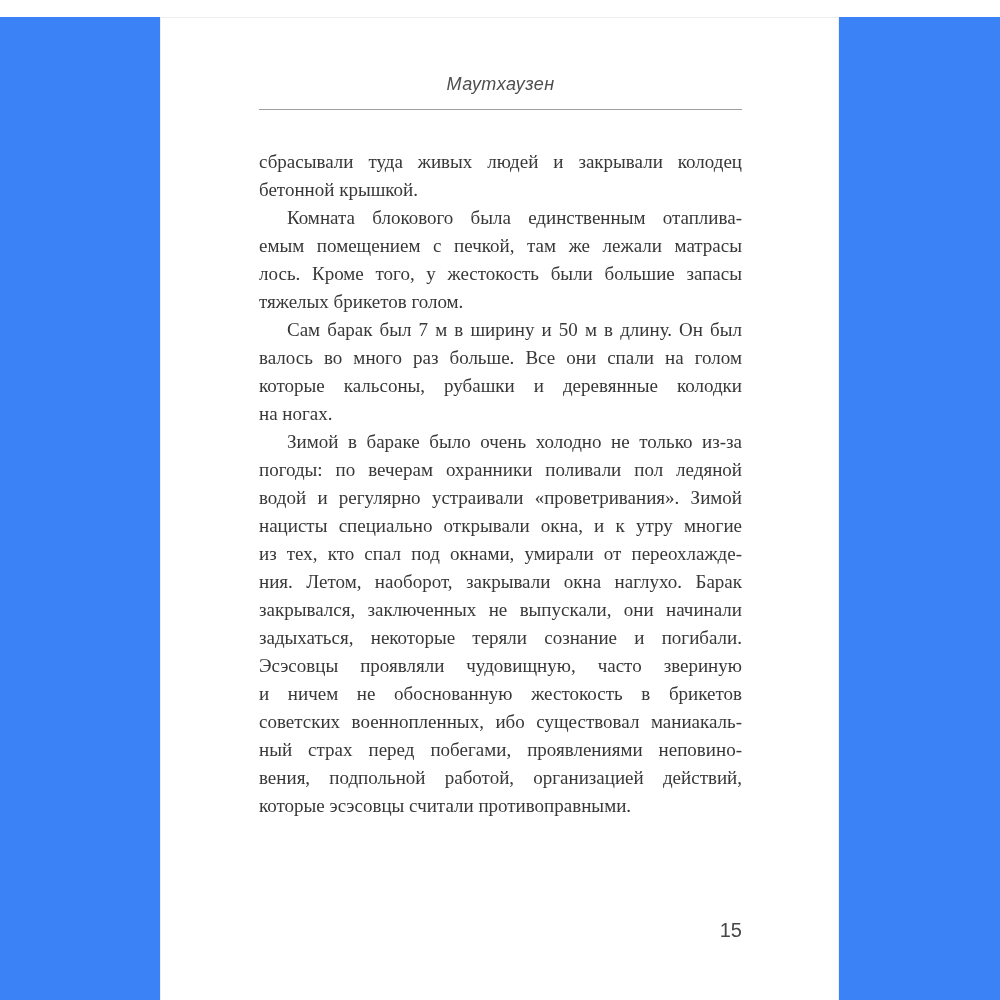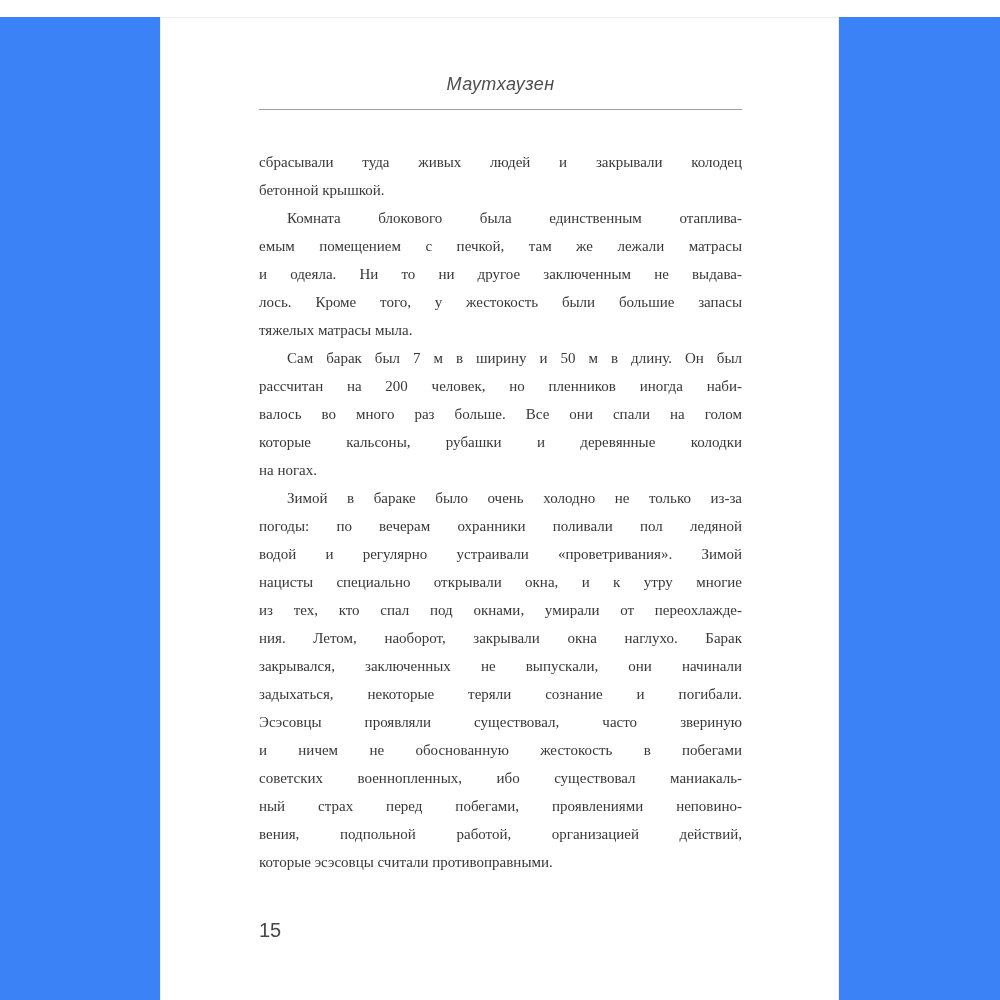--- a/index.html
+++ b/index.html
@@ -46,73 +46,71 @@
     width: 483px;
     height: 0;
     border-top: 1px solid #9f9f9f;
   }
   .text-block {
     position: absolute;
     left: 98px;
     top: 130px;
     width: 483px;
     font-family: "Liberation Serif", serif;
-    font-size: 15px;
+    font-size: 19px;
     line-height: 28px;
     color: #383838;
   }
   .line {
     height: 28px;
     text-align: justify;
     text-align-last: justify;
     white-space: normal;
   }
   .line.indent { text-indent: 28px; }
   .line.para-end { text-align-last: left; }
   .page-number {
     position: absolute;
     left: 98px;
     top: 901px;
     width: 483px;
-    text-align: left;
+    text-align: right;
     font-family: "Liberation Sans", sans-serif;
     font-size: 20px;
     color: #474747;
   }
 </style>
 </head>
 <body>
 
 <div class="canvas">
   <div class="photo">
     <div class="running-header">Маутхаузен</div>
     <div class="header-rule"></div>
     <div class="text-block" id="text-block">
         <div class="line">сбрасывали туда живых людей и закрывали колодец</div>
         <div class="line para-end">бетонной крышкой.</div>
         <div class="line indent">Комната блокового была единственным отаплива-</div>
         <div class="line">емым помещением с печкой, там же лежали матрасы</div>
-        <div class="line">и одеяла. Ни то ни другое заключенным не выдава-</div>
         <div class="line">лось. Кроме того, у жестокость были большие запасы</div>
-        <div class="line para-end">тяжелых матрасы мыла.</div>
+        <div class="line para-end">тяжелых брикетов голом.</div>
         <div class="line indent">Сам барак был 7 м в ширину и 50 м в длину. Он был</div>
-        <div class="line">рассчитан на 200 человек, но пленников иногда наби-</div>
         <div class="line">валось во много раз больше. Все они спали на голом</div>
         <div class="line">которые кальсоны, рубашки и деревянные колодки</div>
         <div class="line para-end">на ногах.</div>
         <div class="line indent">Зимой в бараке было очень холодно не только из-за</div>
         <div class="line">погоды: по вечерам охранники поливали пол ледяной</div>
         <div class="line">водой и регулярно устраивали «проветривания». Зимой</div>
         <div class="line">нацисты специально открывали окна, и к утру многие</div>
         <div class="line">из тех, кто спал под окнами, умирали от переохлажде-</div>
         <div class="line">ния. Летом, наоборот, закрывали окна наглухо. Барак</div>
         <div class="line">закрывался, заключенных не выпускали, они начинали</div>
         <div class="line">задыхаться, некоторые теряли сознание и погибали.</div>
-        <div class="line">Эсэсовцы проявляли существовал, часто звериную</div>
-        <div class="line">и ничем не обоснованную жестокость в побегами</div>
+        <div class="line">Эсэсовцы проявляли чудовищную, часто звериную</div>
+        <div class="line">и ничем не обоснованную жестокость в брикетов</div>
         <div class="line">советских военнопленных, ибо существовал маниакаль-</div>
         <div class="line">ный страх перед побегами, проявлениями неповино-</div>
         <div class="line">вения, подпольной работой, организацией действий,</div>
         <div class="line para-end">которые эсэсовцы считали противоправными.</div>
       </div>
     <div class="page-number">15</div>
   </div>
 </div>
 
 </body></html>

